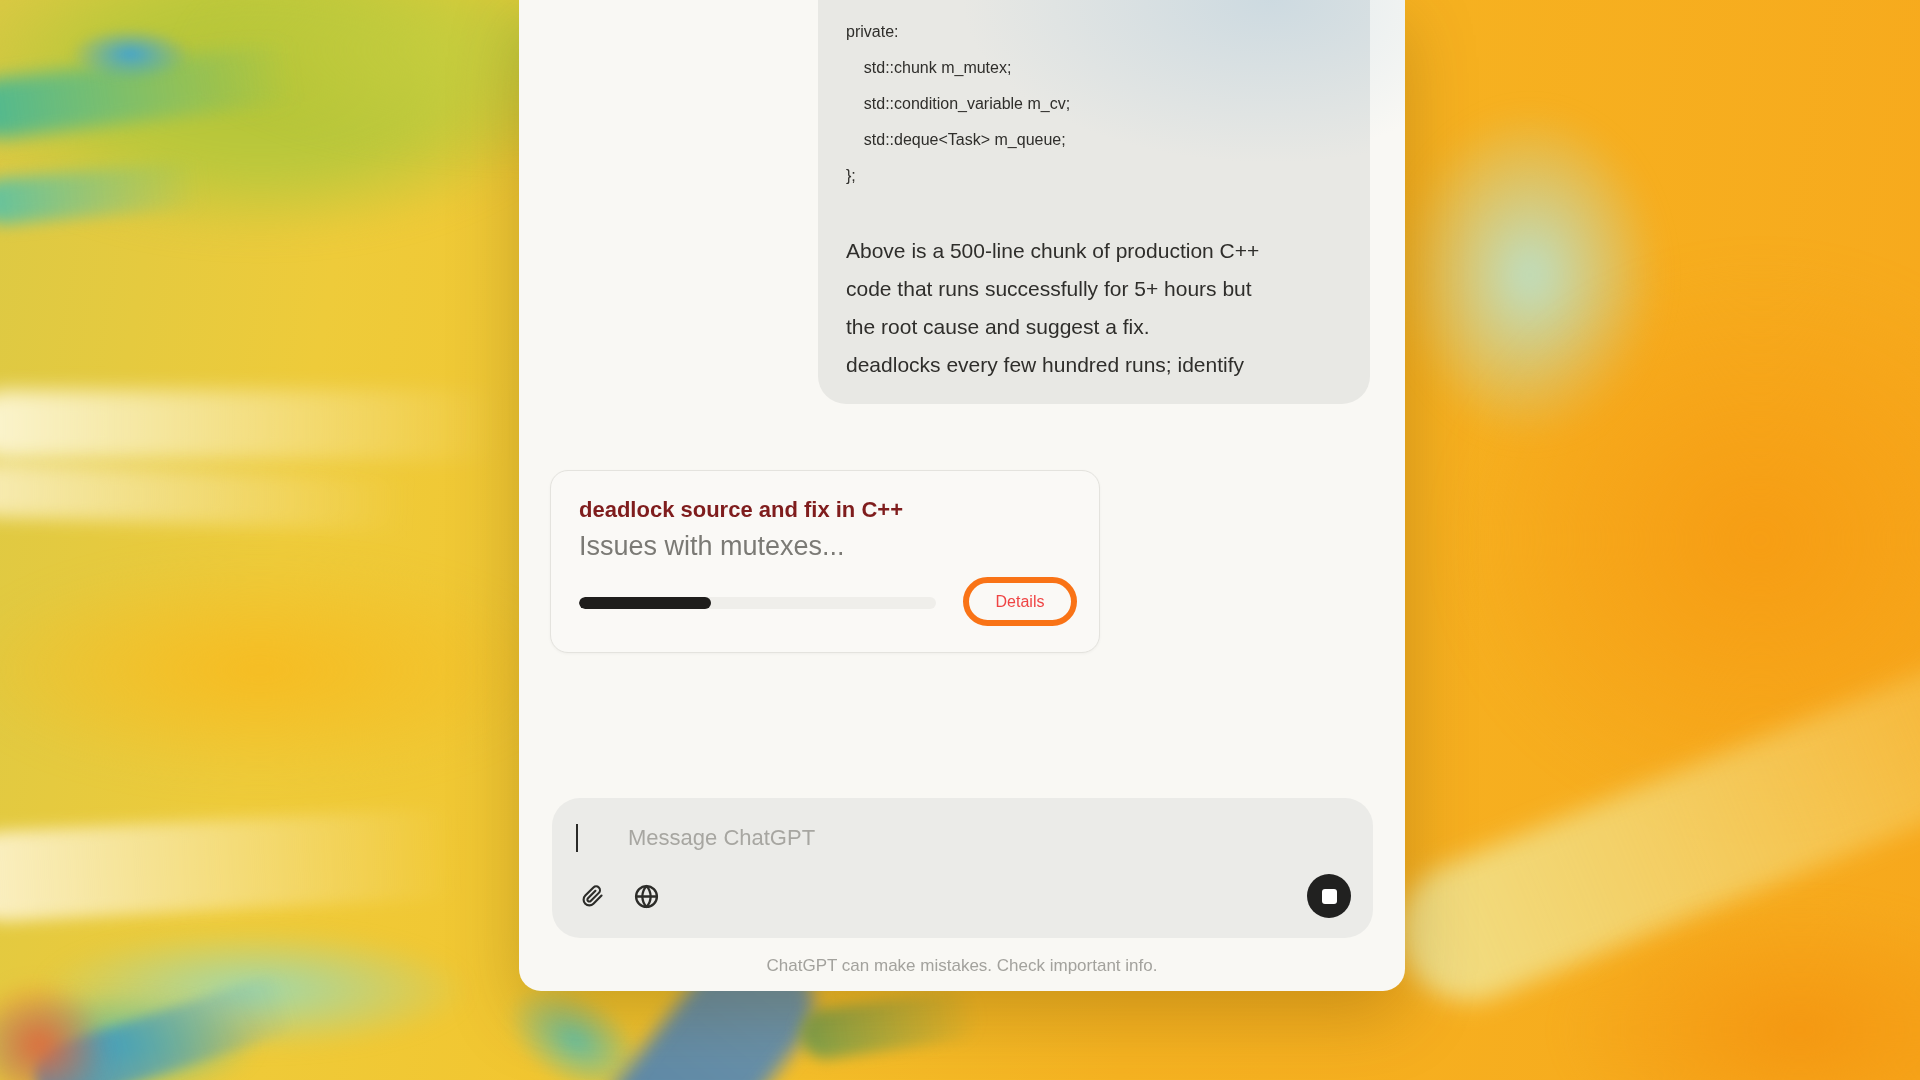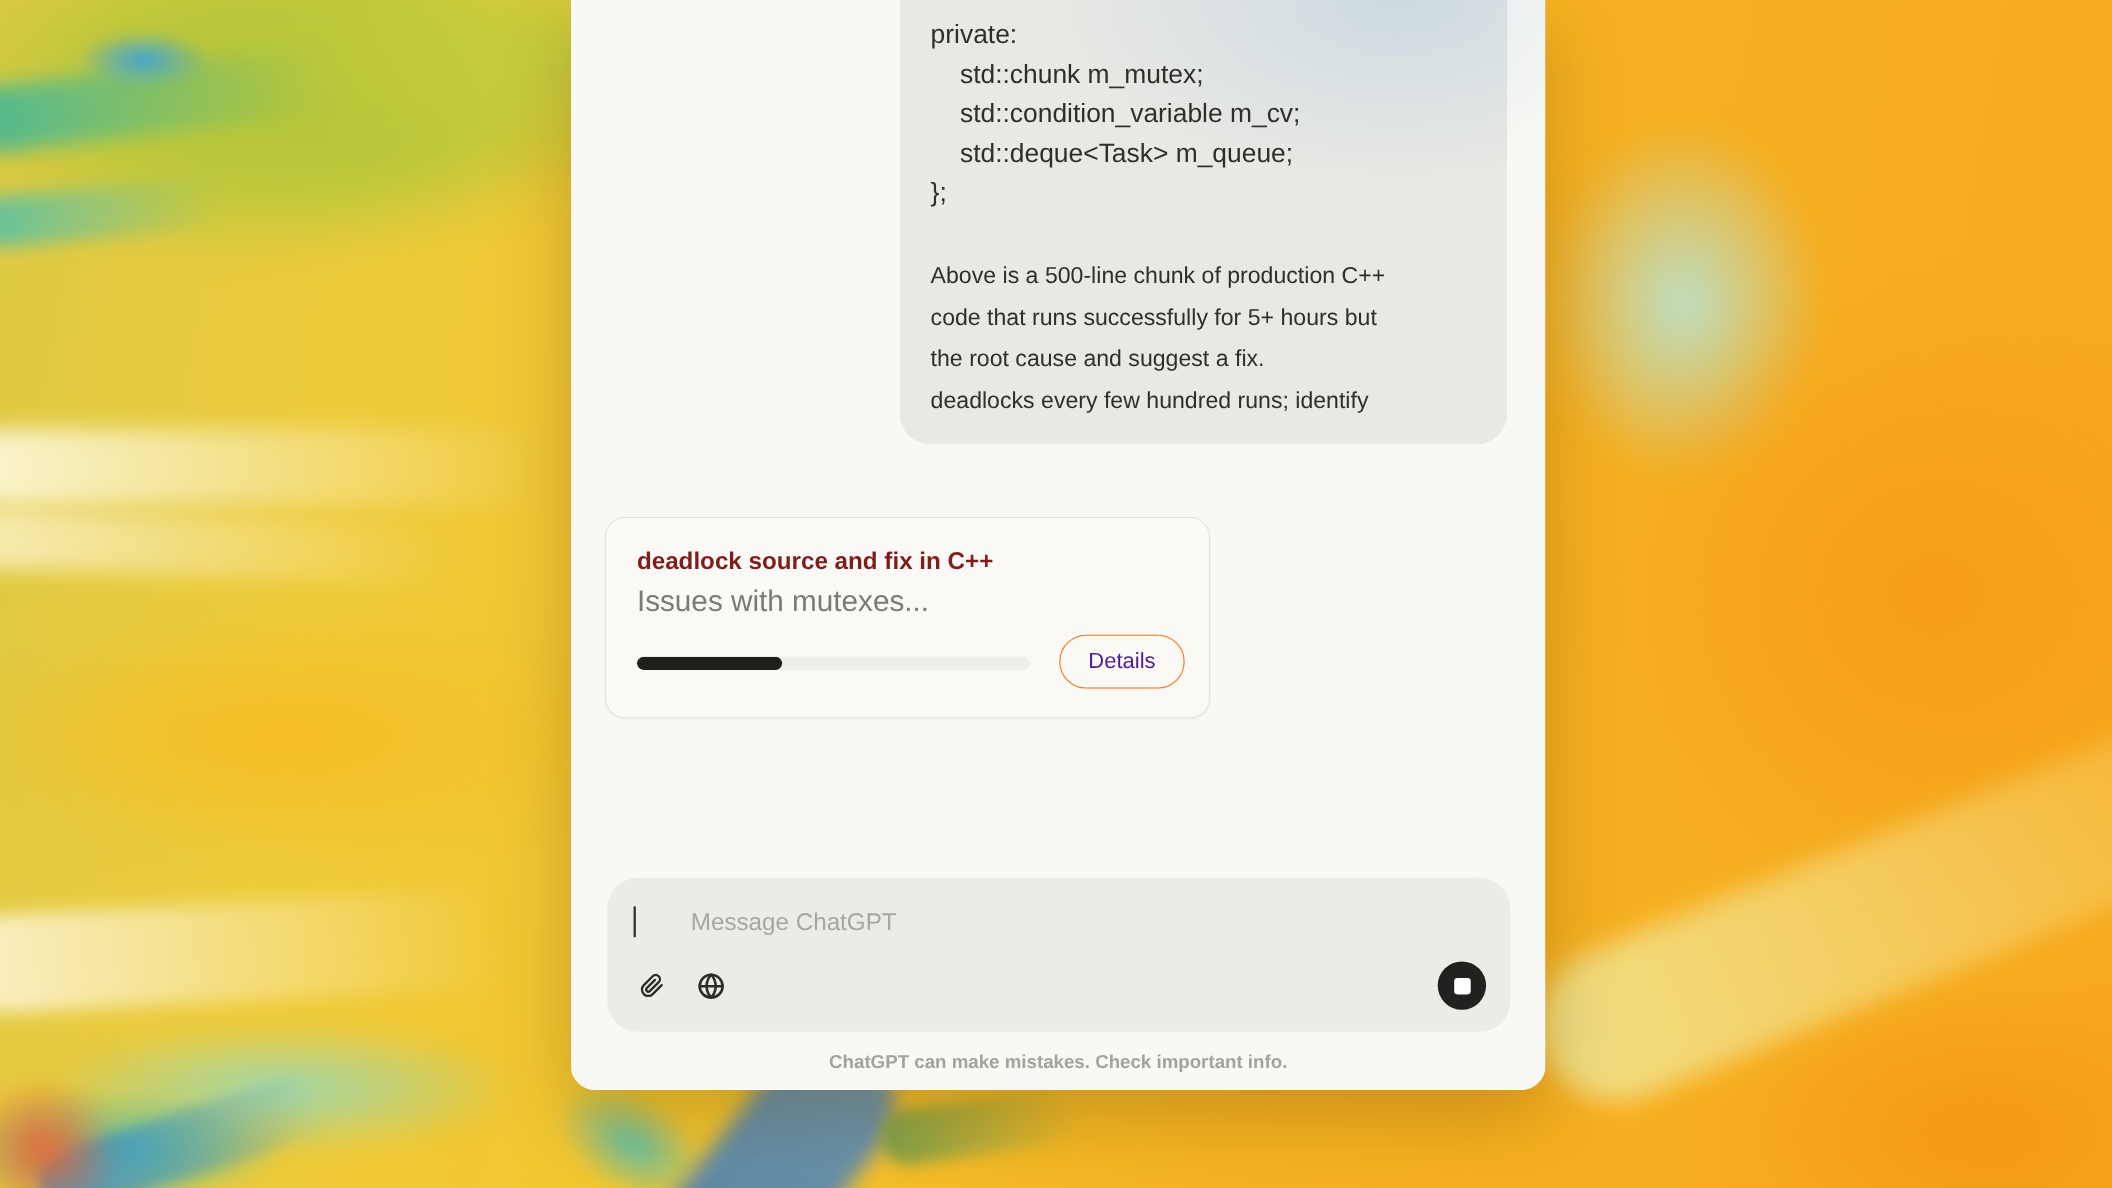--- a/index.html
+++ b/index.html
@@ -56,55 +56,55 @@
     border-radius:0 0 22px 22px;
     background:radial-gradient(420px 240px at 78% 0%,rgba(199,218,230,.55),rgba(199,218,230,0) 70%),#f9f8f4;
     box-shadow:0 24px 70px rgba(90,60,0,.28);}
 
   
   .user-bubble{position:absolute;left:299px;top:0;width:552px;height:404px;
     border-radius:0 0 28px 28px;
     background:radial-gradient(90% 65% at 82% 0%,rgba(183,207,222,.55),rgba(183,207,222,0) 62%),#e8e8e4;
     color:#2f2e2b;}
   .bubble-inner{padding:14px 30px 0 28px;}
-  .code-line{font-size:24px;line-height:36px;white-space:pre;}
+  .code-line{font-size:16px;line-height:36px;white-space:pre;}
   .bubble-paragraph{margin-top:38px;font-size:21px;line-height:38px;}
   .para-line{white-space:nowrap;}
 
   
   .task-card{position:absolute;left:31px;top:470px;width:550px;height:183px;
     background:#faf9f6;border:1px solid #e4e3de;border-radius:18px;
     box-shadow:0 1px 3px rgba(0,0,0,.04);box-sizing:border-box;}
   .task-title{position:absolute;left:28px;top:26px;font-size:22px;font-weight:600;color:#7f1d1d;}
   .task-subtitle{position:absolute;left:28px;top:60px;font-size:27px;color:#7b7a75;}
   .progress-track{position:absolute;left:28px;top:126px;width:357px;height:12px;
     border-radius:6px;background:#efeeea;overflow:hidden;}
   .progress-fill{height:100%;border-radius:6px;background:#1f1e1c;width:37%;}
   .details-btn{position:absolute;left:412px;top:106px;width:114px;height:49px;
-    border-radius:25px;border:1px solid #f97316;background:#faf9f6;
-    font-size:20px;color:#4c1d95;display:flex;align-items:center;justify-content:center;
+    border-radius:25px;border:6px solid #f97316;background:#faf9f6;
+    font-size:16px;color:#ef4444;display:flex;align-items:center;justify-content:center;
     box-sizing:border-box;cursor:pointer;}
 
   
   .composer{position:absolute;left:33px;top:798px;width:821px;height:140px;
     border-radius:28px;background:#ebebe8;box-sizing:border-box;padding:18px 22px 20px 24px;}
   .input-row{display:flex;align-items:center;height:44px;gap:47px;}
   .caret{width:2px;height:28px;background:#2a2a28;animation:blink 1.1s steps(1) infinite;}
   @keyframes blink{50%{opacity:0;}}
   .placeholder{margin-left:3px;font-size:22px;color:#a7a6a1;}
   .tools-row{display:flex;align-items:center;margin-top:14px;position:relative;height:44px;}
   .tool-btn{width:32px;height:32px;display:flex;align-items:center;justify-content:center;
     background:none;border:none;padding:0;cursor:pointer;color:#2c2c29;}
   .tool-btn + .tool-btn{margin-left:22px;}
   .stop-btn{position:absolute;right:0;bottom:0;width:44px;height:44px;border-radius:50%;
     background:#212120;border:none;display:flex;align-items:center;justify-content:center;cursor:pointer;}
   .stop-square{width:15px;height:15px;border-radius:3px;background:#ffffff;}
 
   .chat-footer{position:absolute;left:0;right:0;top:956px;text-align:center;
-    font-size:17px;color:#a3a29d;font-weight:bold;}
+    font-size:17px;color:#a3a29d;}
 </style>
 </head>
 <body>
 
 <div class="stage">
 
   <div class="wallpaper">
     <div class="wp wp-green-tl"></div>
     <div class="wp wp-green-top"></div>
     <div class="wp wp-teal-1"></div>

